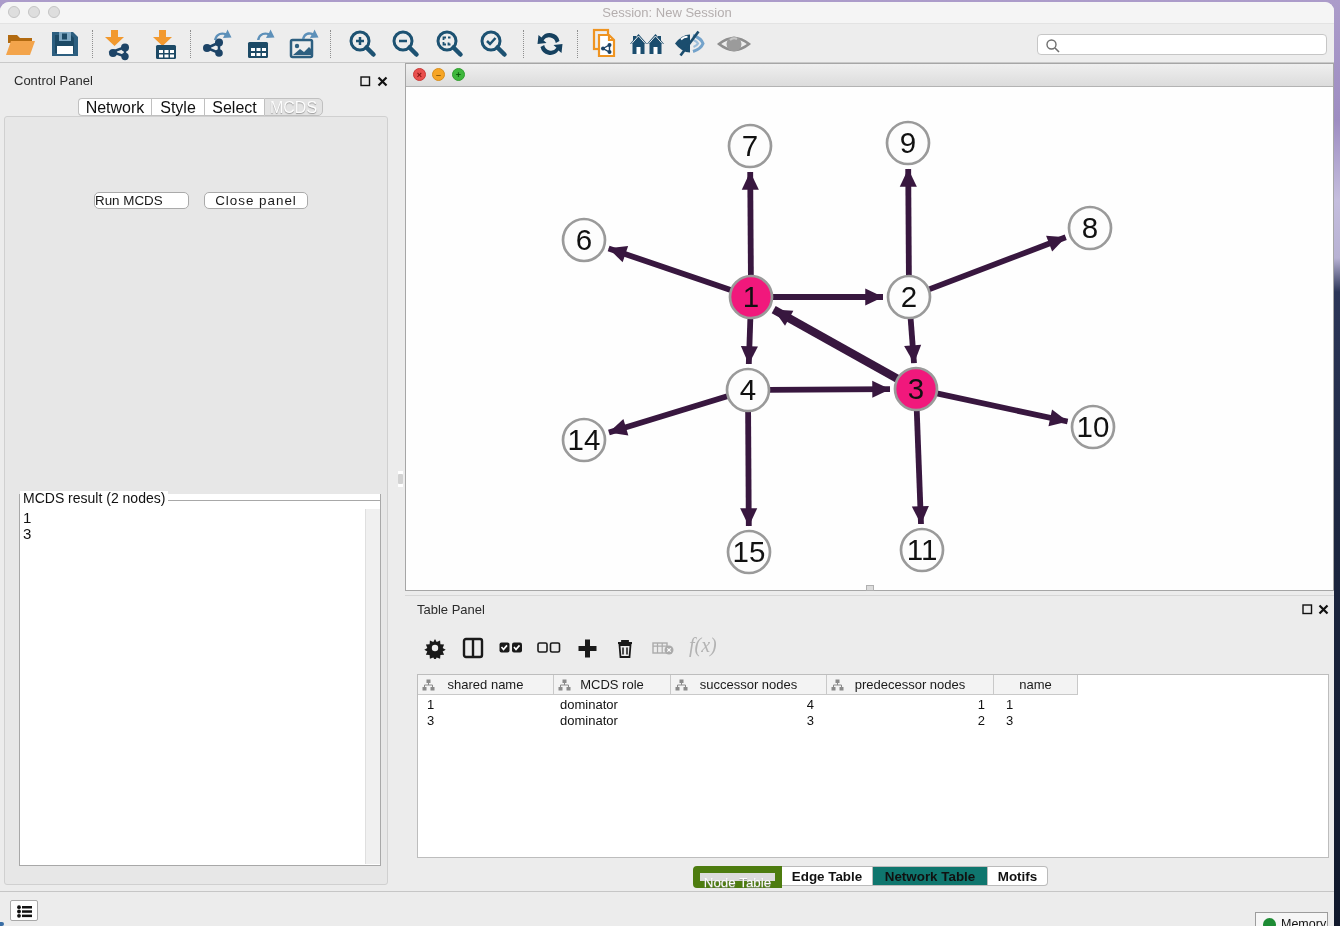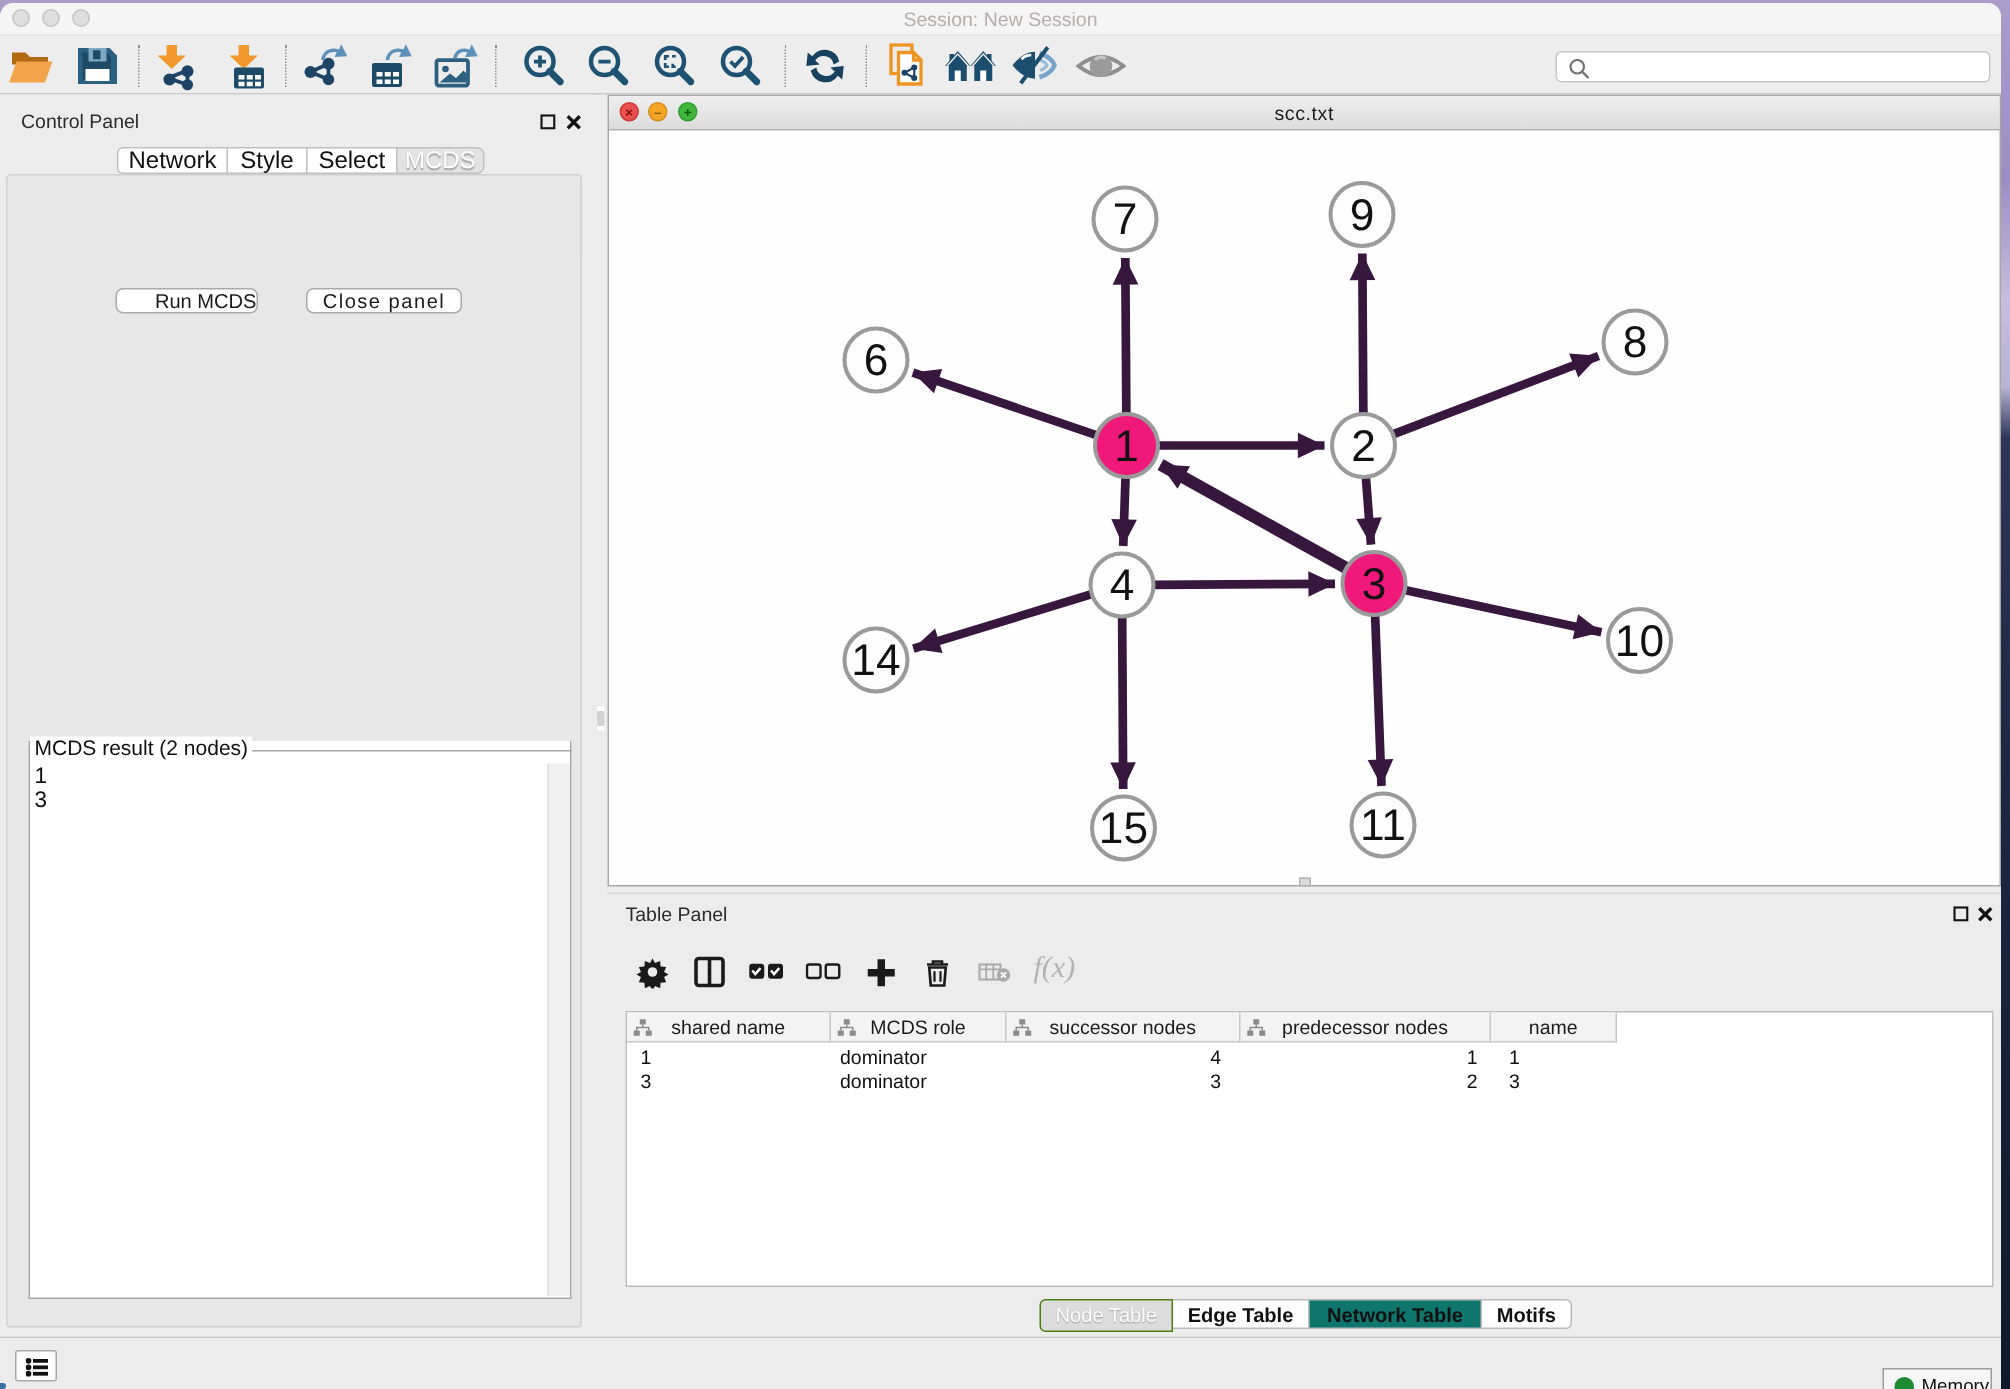--- a/index.html
+++ b/index.html
@@ -183,38 +183,37 @@
         <path d="M1.5 1.5 L9.5 9.5 M9.5 1.5 L1.5 9.5" stroke="#111" stroke-width="2.2"></path>
       </svg>
     <div id="cp-content"></div>
     <div class="tabstrip" style="left:78px;top:35px;width:245px;height:18px">
       <div class="tab" style="left:0;width:73px;border-radius:4px 0 0 4px">Network</div>
       <div class="tab" style="left:73px;width:53px">Style</div>
       <div class="tab" style="left:126px;width:60px">Select</div>
       <div class="tab" style="left:186px;width:59px;background:#e3e3e3;border-right:1px solid #c0c0c0;border-radius:0 5px 5px 0;color:#fdfdfd;text-shadow:0 1px 1px #9a9a9a">MCDS</div>
     </div>
     <div style="position:absolute;left:0;top:52px;width:392px;height:777px;font-size:13.4px;color:#1a1a1a">
-      <div style="position:absolute;left:77px;top:77px;width:95px;height:17px;background:#fff;border:1px solid #aaa;border-radius:5px;text-align:right;line-height:15px">Run MCDS</div>
+      <div style="position:absolute;left:94px;top:77px;width:95px;height:17px;background:#fff;border:1px solid #aaa;border-radius:5px;text-align:left;line-height:15px">Run MCDS</div>
       <div style="position:absolute;left:204px;top:77px;width:104px;height:17px;background:#fff;border:1px solid #aaa;border-radius:5px;text-align:center;line-height:15px;letter-spacing:1px">Close panel</div>
       <div style="position:absolute;left:19px;top:379px;width:362px;height:372px;background:#fff;border:1px solid #a8a8a8;border-top:none"></div>
       <div style="position:absolute;left:19px;top:385px;width:362px;height:1px;background:#a8a8a8"></div>
       <div style="position:absolute;left:365px;top:394px;width:15px;height:355px;background:#f0f0f0;border-left:1px solid #dfdfdf"></div>
       <div style="position:absolute;left:20px;top:376px;background:#fff;padding:0 3px;font-size:14px;line-height:15px;color:#111">MCDS result (2 nodes)</div>
       <div style="position:absolute;left:23px;top:395px;font-size:15px;line-height:16px;color:#111">1<br>3</div>
     </div>
   </div>
   <div style="position:absolute;left:398px;top:469px;width:5px;height:16px;background:#fff">
       <div style="position:absolute;left:0;top:3px;width:5px;height:10px;background:#d2d2d2;border-radius:1px"></div>
     </div>
   <div id="nwin">
     <div id="ntitle">
       <div class="mac" style="left:7px;background:#e9504e;border:1px solid #c93a38;color:#7e100f">×</div>
       <div class="mac" style="left:26px;background:#f6a525;border:1px solid #d88e1c;color:#8a5806">–</div>
       <div class="mac" style="left:46px;background:#3eb73c;border:1px solid #2f9e2e;color:#0e5d0d">+</div>
-      <div style="position:absolute;left:0;width:927px;text-align:center;top:4px;font-size:13px;color:#1a1a1a;letter-spacing:0.4px">scc.txt</div>
     </div>
     <svg style="position:absolute;left:0;top:23px" width="927" height="503" viewBox="0 0 927 503">
       <defs>
         <marker id="arr" viewBox="0 0 12 12" refX="11.5" refY="6" markerWidth="22.5" markerHeight="19" orient="auto" markerUnits="userSpaceOnUse">
             <path d="M0.3 0.6 L11.6 6 L0.3 11.4 z" fill="#38173f"></path>
           </marker>
       </defs>
       <g stroke="#38173f" stroke-width="5.8" marker-end="url(#arr)">
         <line x1="344.9" y1="190.0" x2="344.2" y2="85.0"></line>
         <line x1="326.1" y1="203.5" x2="202.6" y2="161.4"></line>
@@ -341,21 +340,21 @@
           <div style="position:absolute;left:142px;top:16px">dominator</div>
         <div style="position:absolute;left:320px;width:76px;top:0;text-align:right">4</div>
           <div style="position:absolute;left:320px;width:76px;top:16px;text-align:right">3</div>
         <div style="position:absolute;left:490px;width:77px;top:0;text-align:right">1</div>
           <div style="position:absolute;left:490px;width:77px;top:16px;text-align:right">2</div>
         <div style="position:absolute;left:588px;top:0">1</div>
           <div style="position:absolute;left:588px;top:16px">3</div>
       </div>
     </div>
     <div style="position:absolute;left:288px;top:270px;height:20px;font-size:13.4px;font-weight:700">
-      <div style="position:absolute;left:0;width:89px;height:22px;background:#dcdcdc;border:1px solid #4d7c0f;border-radius:4px 0 0 4px;text-align:center;line-height:19px;color:#fdfdfd;text-shadow:0 1px 1px #9a9a9a;font-weight:400">Node Table</div>
+      <div style="position:absolute;left:0;width:89px;height:22px;background:#dcdcdc;border:7px solid #4d7c0f;border-radius:4px 0 0 4px;text-align:center;line-height:19px;color:#fdfdfd;text-shadow:0 1px 1px #9a9a9a;font-weight:400">Node Table</div>
       <div style="position:absolute;left:89px;width:91px;height:20px;background:#fff;border:1px solid #bbb;border-left:none;text-align:center;line-height:19px;color:#111">Edge Table</div>
       <div style="position:absolute;left:180px;width:115px;height:20px;background:#0f766e;border:1px solid #bbb;border-left:none;text-align:center;line-height:19px;color:#111">Network Table</div>
       <div style="position:absolute;left:295px;width:60px;height:20px;background:#fff;border:1px solid #bbb;border-left:none;border-radius:0 4px 4px 0;text-align:center;line-height:19px;color:#111">Motifs</div>
     </div>
   </div>
   <div id="statusbar">
     <div class="btnish" style="left:10px;top:8px;width:28px;height:21px;border-radius:2px">
       <svg style="position:absolute;left:6px;top:4px" width="15" height="13" viewBox="0 0 15 13">
           <g fill="#111">
             <circle cx="2" cy="2.2" r="1.9"></circle>

